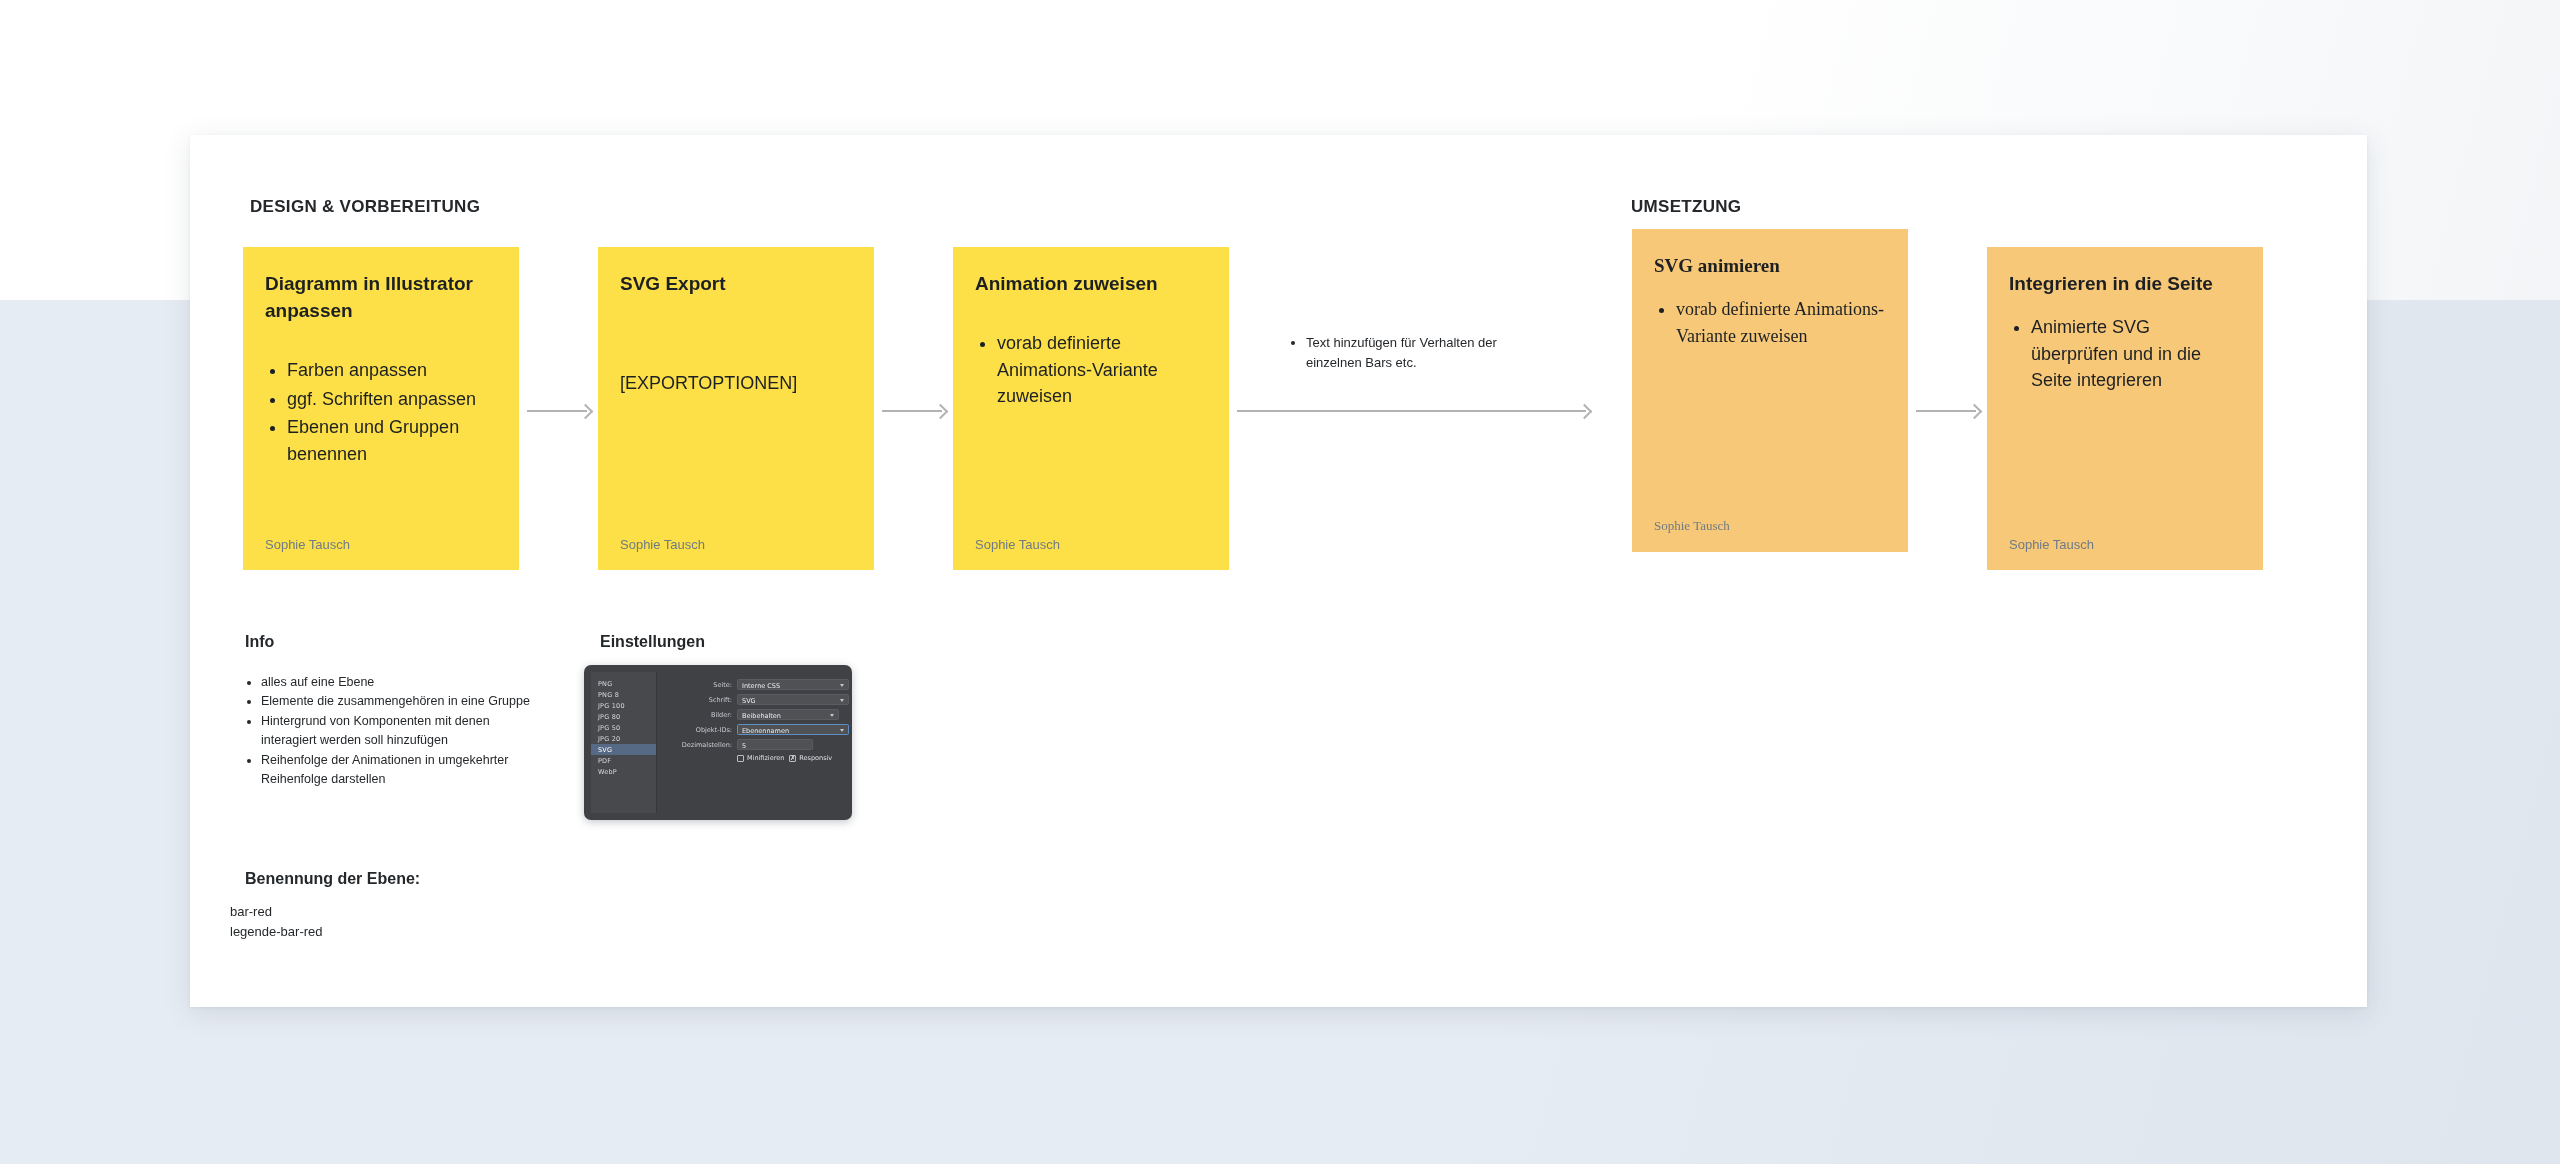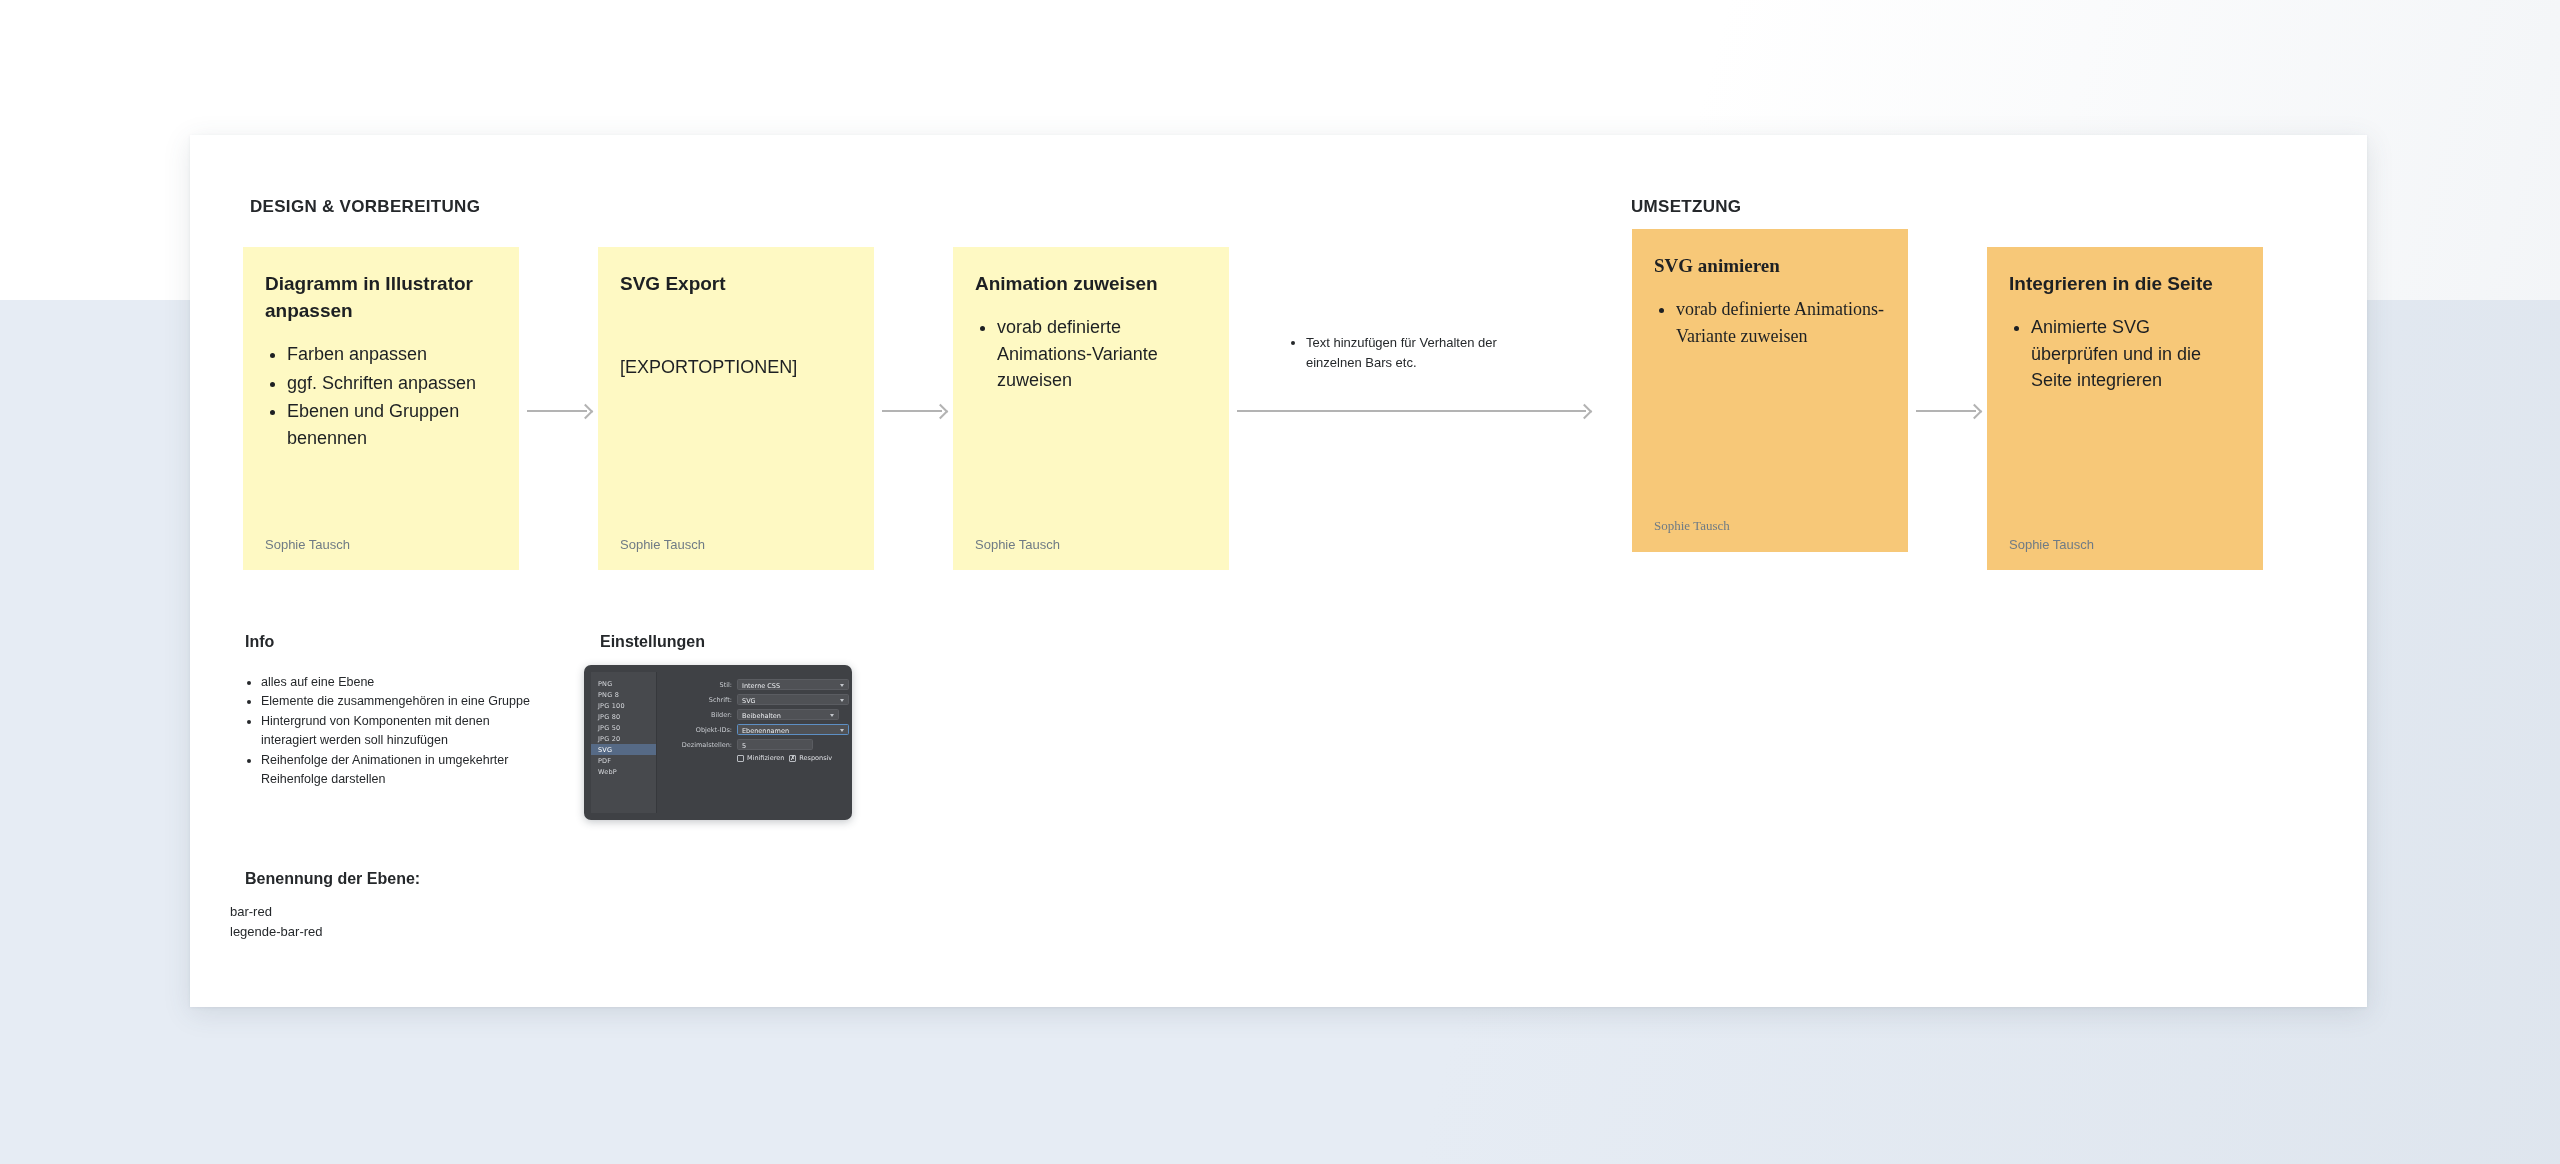--- a/index.html
+++ b/index.html
@@ -53,21 +53,21 @@
 
   
   .card {
     position: absolute;
     width: 276px;
     height: 323px;
     padding: 24px 22px 18px 22px;
     display: flex;
     flex-direction: column;
   }
-  .card.blue   { background: #fef9c3; }
+  .card.blue   { background: #fde047; gap: 16px; }
   .card.orange { background: #f7c878; }
 
   .card-title {
     font-size: 19px;
     font-weight: bold;
     line-height: 1.42;
     color: #1d2023;
     margin-bottom: 16px;
   }
   .card-body {
@@ -356,21 +356,21 @@
         <div class="format-row">JPG 50</div>
         <div class="format-row">JPG 20</div>
         <div class="format-row selected">SVG</div>
         <div class="format-row">PDF</div>
         <div class="format-row">WebP</div>
       </div>
 
       <div id="dialog-fields">
 
         <div class="field-row">
-          <div class="field-label">Stil:</div>
+          <div class="field-label">Seite:</div>
           <div class="field-select wide">
             <span>Interne CSS</span>
             <span class="caret"></span>
           </div>
         </div>
 
         <div class="field-row">
           <div class="field-label">Schrift:</div>
           <div class="field-select wide">
             <span>SVG</span>

